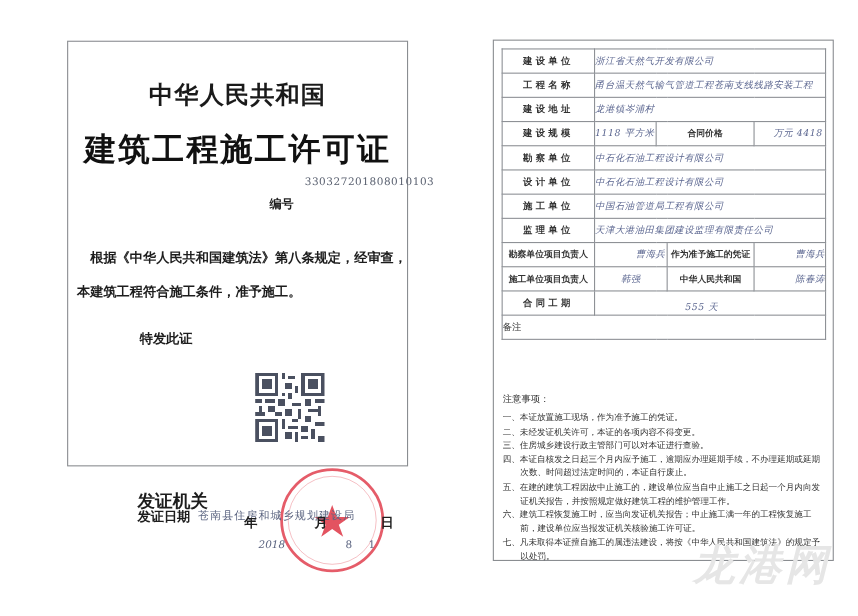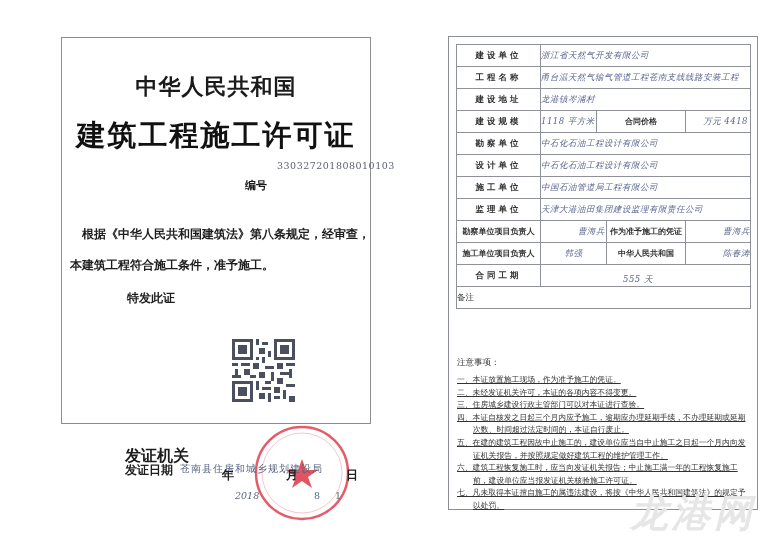--- a/index.html
+++ b/index.html
@@ -7,42 +7,42 @@
        font-family:"DejaVu Serif","Liberation Serif",serif;color:#1d1d1d;}
   .abs{position:absolute;}
   
   #left{left:41px;top:37px;width:310px;height:387px;border:1.5px solid #8a8d91;box-sizing:border-box;margin-left:20px;}
   .country{left:0;width:100%;top:34px;text-align:center;font-size:22px;font-weight:bold;letter-spacing:1px;color:#1a1a1a;}
   .title{left:0;width:100%;top:78px;text-align:center;font-size:29px;font-weight:bold;letter-spacing:2px;color:#111;font-family:Liberation Mono, monospace;}
   .serial{left:215px;top:122px;font-size:9.5px;color:#5a6170;letter-spacing:0.5px;}
   .serial-label{left:183px;top:140px;font-size:11px;font-weight:bold;}
   .body1{left:20px;top:188px;font-size:12px;font-weight:bold;white-space:nowrap;}
   .body2{left:8px;top:219px;font-size:12px;font-weight:bold;white-space:nowrap;}
-  .special{left:65px;top:252px;font-size:12px;font-weight:bold;}
+  .special{left:65px;top:262px;font-size:12px;font-weight:bold;}
   .qr{left:170px;top:301px;width:63px;height:63px;}
   .issuer-label{left:63px;top:408px;font-size:16px;font-weight:bold;}
   .date-label{left:63px;top:424px;font-size:12px;font-weight:bold;}
   .issuer-val{left:118px;top:424px;font-size:10px;color:#5b6480;letter-spacing:1px;white-space:nowrap;}
   .d-year{left:160px;top:429px;font-size:12px;font-weight:bold;}
   .d-month{left:224px;top:429px;font-size:12px;font-weight:bold;}
   .d-day{left:284px;top:429px;font-size:12px;font-weight:bold;}
   .v-year{left:173px;top:452px;font-size:9.5px;color:#5b6480;font-style:italic;}
   .v-month{left:252px;top:452px;font-size:9.5px;color:#5b6480;}
   .v-day{left:273px;top:452px;font-size:9.5px;color:#5b6480;}
   .seal{left:190px;top:385px;width:100px;height:100px;}
   
   #right{left:448px;top:36px;width:310px;height:474px;border:1.5px solid #8a8d91;box-sizing:border-box;}
   table.info{position:absolute;left:7px;top:7px;width:294px;border-collapse:collapse;table-layout:fixed;}
   table.info td{border:1px solid #8e9196;height:21px;padding:0;font-size:8.5px;vertical-align:middle;white-space:nowrap;overflow:visible;}
   td.lab{text-align:center;color:#333;letter-spacing:3px;font-weight:bold;}
   td.lab.small{letter-spacing:0;font-size:8px;}
   td.val{color:#5b6690;padding-left:8px;font-style:italic;font-size:8px;letter-spacing:0.5px;}
   td.remark{height:52px;vertical-align:top;padding:6px 0 0 8px;font-size:8.5px;font-weight:normal;color:#333;}
   .notes-title{left:8px;top:320px;font-size:8.5px;color:#333;}
-  .notes{left:8px;top:337px;width:292px;font-size:7.8px;line-height:12.6px;color:#333;text-decoration:underline;}
+  .notes{left:8px;top:337px;width:292px;font-size:7.8px;line-height:12.6px;color:#333;}
   .note{padding-left:16px;text-indent:-16px;}
   .watermark{left:630px;top:488px;font-size:38px;font-weight:bold;color:#e6e6e6;letter-spacing:4px;font-family:"DejaVu Sans","Liberation Sans",sans-serif;font-style:italic;}
 </style>
 </head>
 <body>
 
 <div id="left" class="abs">
   <div class="abs country">中华人民共和国</div>
   <div class="abs title">建筑工程施工许可证</div>
   <div class="abs serial">330327201808010103</div>

